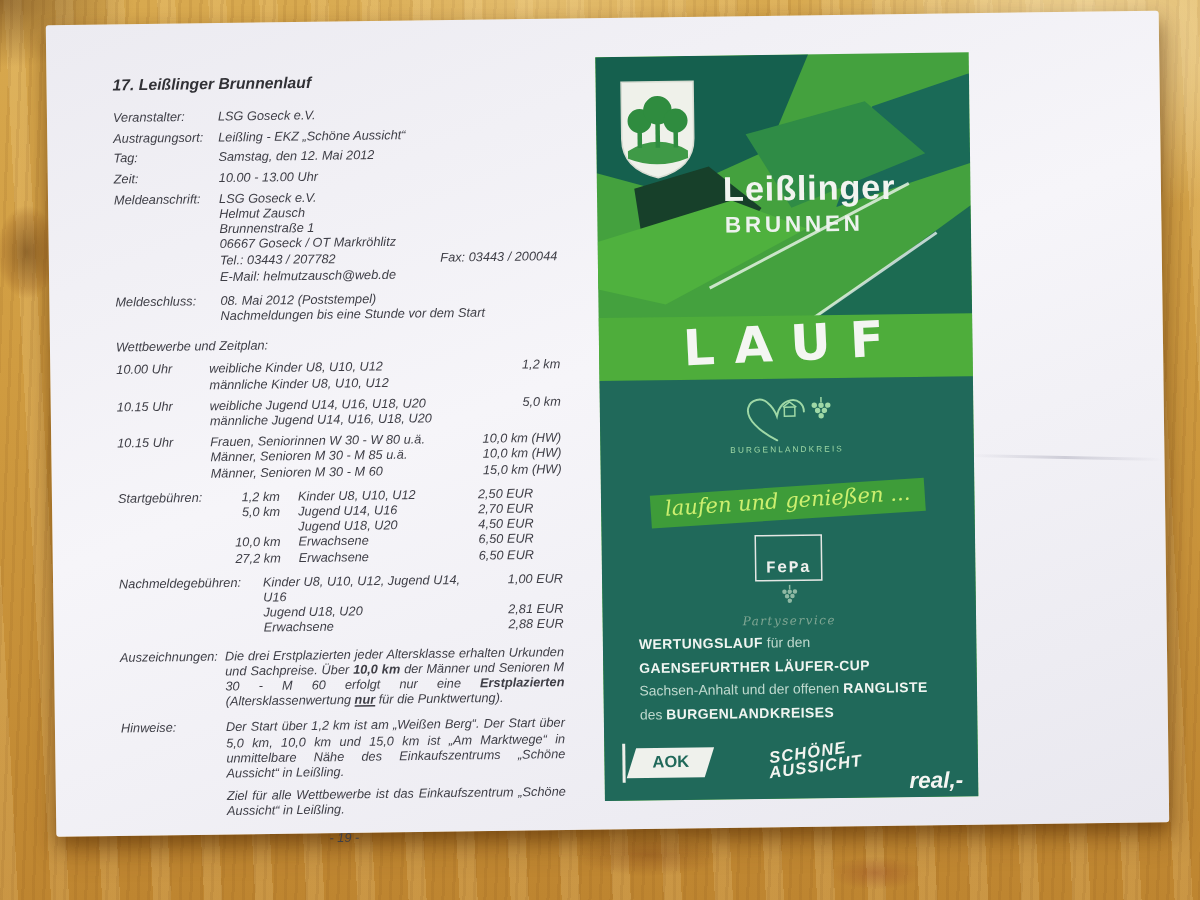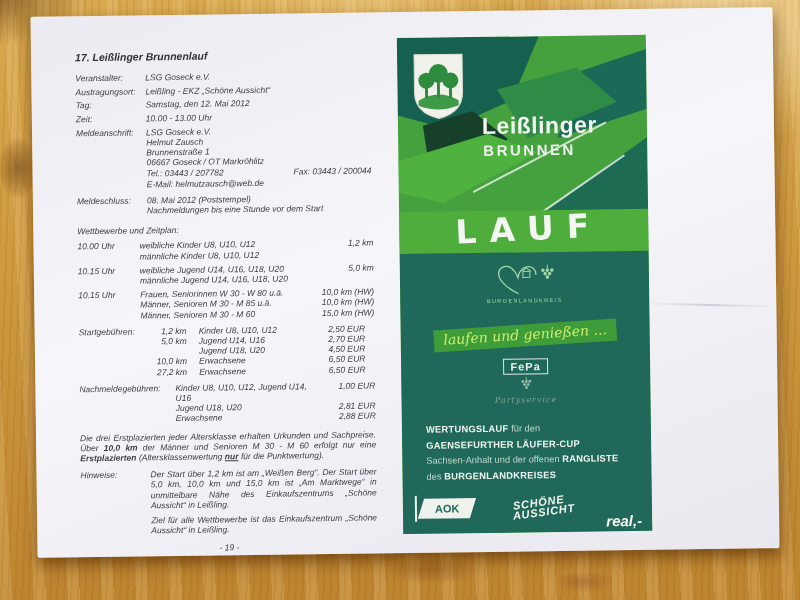--- a/index.html
+++ b/index.html
@@ -41,21 +41,21 @@
   .heading{margin:8px 0 5px;}
   .sgroup{margin-bottom:4px;}
   .srow{display:flex;}
   .st{width:62px;flex-shrink:0;}
   .sev{flex:1;}
   .sd{width:72px;text-align:right;flex-shrink:0;}
   .frow{display:flex;}
   .flbl{width:70px;flex-shrink:0;}
   .fd{width:38px;text-align:right;flex-shrink:0;}
   .fg{flex:1;padding-left:12px;}
-  .fp{width:56px;text-align:center;flex-shrink:0;}
+  .fp{width:56px;text-align:left;flex-shrink:0;}
   .nrow{display:flex;}
   .nlbl{width:96px;flex-shrink:0;}
   .ng{flex:1;}
   .np{width:56px;text-align:right;flex-shrink:0;}
   .arow{display:flex;margin-bottom:7px;}
   .albl{width:70px;flex-shrink:0;}
   .atext{flex:1;text-align:justify;}
   .b{font-weight:bold;}
   .bu{font-weight:bold;text-decoration:underline;}
   .p2{margin-top:5px;}
@@ -84,22 +84,22 @@
     color:#F4F6F2;transform:rotate(-2deg);font-family:"DejaVu Sans",sans-serif;}
   .panel{position:absolute;left:0;top:216px;width:100%;height:280px;background:#20695A;}
   .blk{position:absolute;left:0;top:226px;width:100%;display:flex;flex-direction:column;
     align-items:center;}
   .blk-label{font-size:5.5px;letter-spacing:1.4px;color:#9FD8A6;margin-top:1px;}
   .sloganwrap{position:absolute;left:0;top:288px;width:100%;text-align:center;
     transform:rotate(-3deg);}
   .sloganband{display:inline-block;background:#3E9C39;padding:1px 10px 3px;}
   .slogan{font:italic 14px "DejaVu Serif",serif;color:#CDEF6F;}
   .fepa{position:absolute;left:0;top:320px;width:100%;text-align:center;}
-  .fepabox{display:inline-block;border:1.5px solid #E4E7E4;padding:1px 6px 1px;
-    font-weight:bold;font-size:11px;color:#EDEFEC;letter-spacing:1px;}
+  .fepabox{display:inline-block;border:1.5px solid #E4E7E4;padding:16px 6px 1px;
+    font-weight:bold;font-size:11px;color:#EDEFEC;letter-spacing:1px;font-family:Liberation Mono, monospace;}
   .partyservice{font:italic 8px "DejaVu Serif",serif;color:#7FA693;letter-spacing:1px;margin-top:2px;}
   .wertung{position:absolute;left:24px;top:385px;width:208px;
     font-size:9.3px;line-height:15.5px;color:#BFD9CE;}
   .wb{font-weight:bold;color:#F0F5F1;letter-spacing:0.3px;}
   .sponsors{position:absolute;left:12px;right:10px;top:450px;height:42px;
     display:flex;align-items:center;justify-content:space-between;}
   .aokwrap{display:flex;align-items:center;gap:4px;}
   .aokbar{width:2px;height:26px;background:#EDEFEA;}
   .aokbox{width:52px;height:20px;background:#EFF1EC;transform:skewX(-18deg);
     display:flex;align-items:center;justify-content:center;}
@@ -249,20 +249,21 @@
         <span class="np">2,81 EUR</span>
       </div>
       <div class="nrow">
         <span class="nlbl"></span>
         <span class="ng">Erwachsene</span>
         <span class="np">2,88 EUR</span>
       </div>
     </div>
 
     <div class="arow">
+      <span class="albl">Auszeichnungen:</span>
       <span class="atext">
         <span>Die drei Erstplazierten jeder Altersklasse erhalten Urkunden und Sachpreise. Über </span><span class="b">10,0 km</span><span> der Männer und Senioren M 30 - M 60 erfolgt nur eine </span><span class="b">Erstplazierten</span><span> (Altersklassenwertung </span><span class="bu">nur</span><span> für die Punktwertung).</span>
       </span>
     </div>
 
     <div class="arow">
       <span class="albl">Hinweise:</span>
       <span class="atext">
         <div>Der Start über 1,2 km ist am „Weißen Berg“. Der Start über 5,0 km, 10,0 km und 15,0 km ist „Am Marktwege“ in unmittelbare Nähe des Einkaufszentrums „Schöne Aussicht“ in Leißling.</div>
         <div class="p2">Ziel für alle Wettbewerbe ist das Einkaufszentrum „Schöne Aussicht“ in Leißling.</div>

